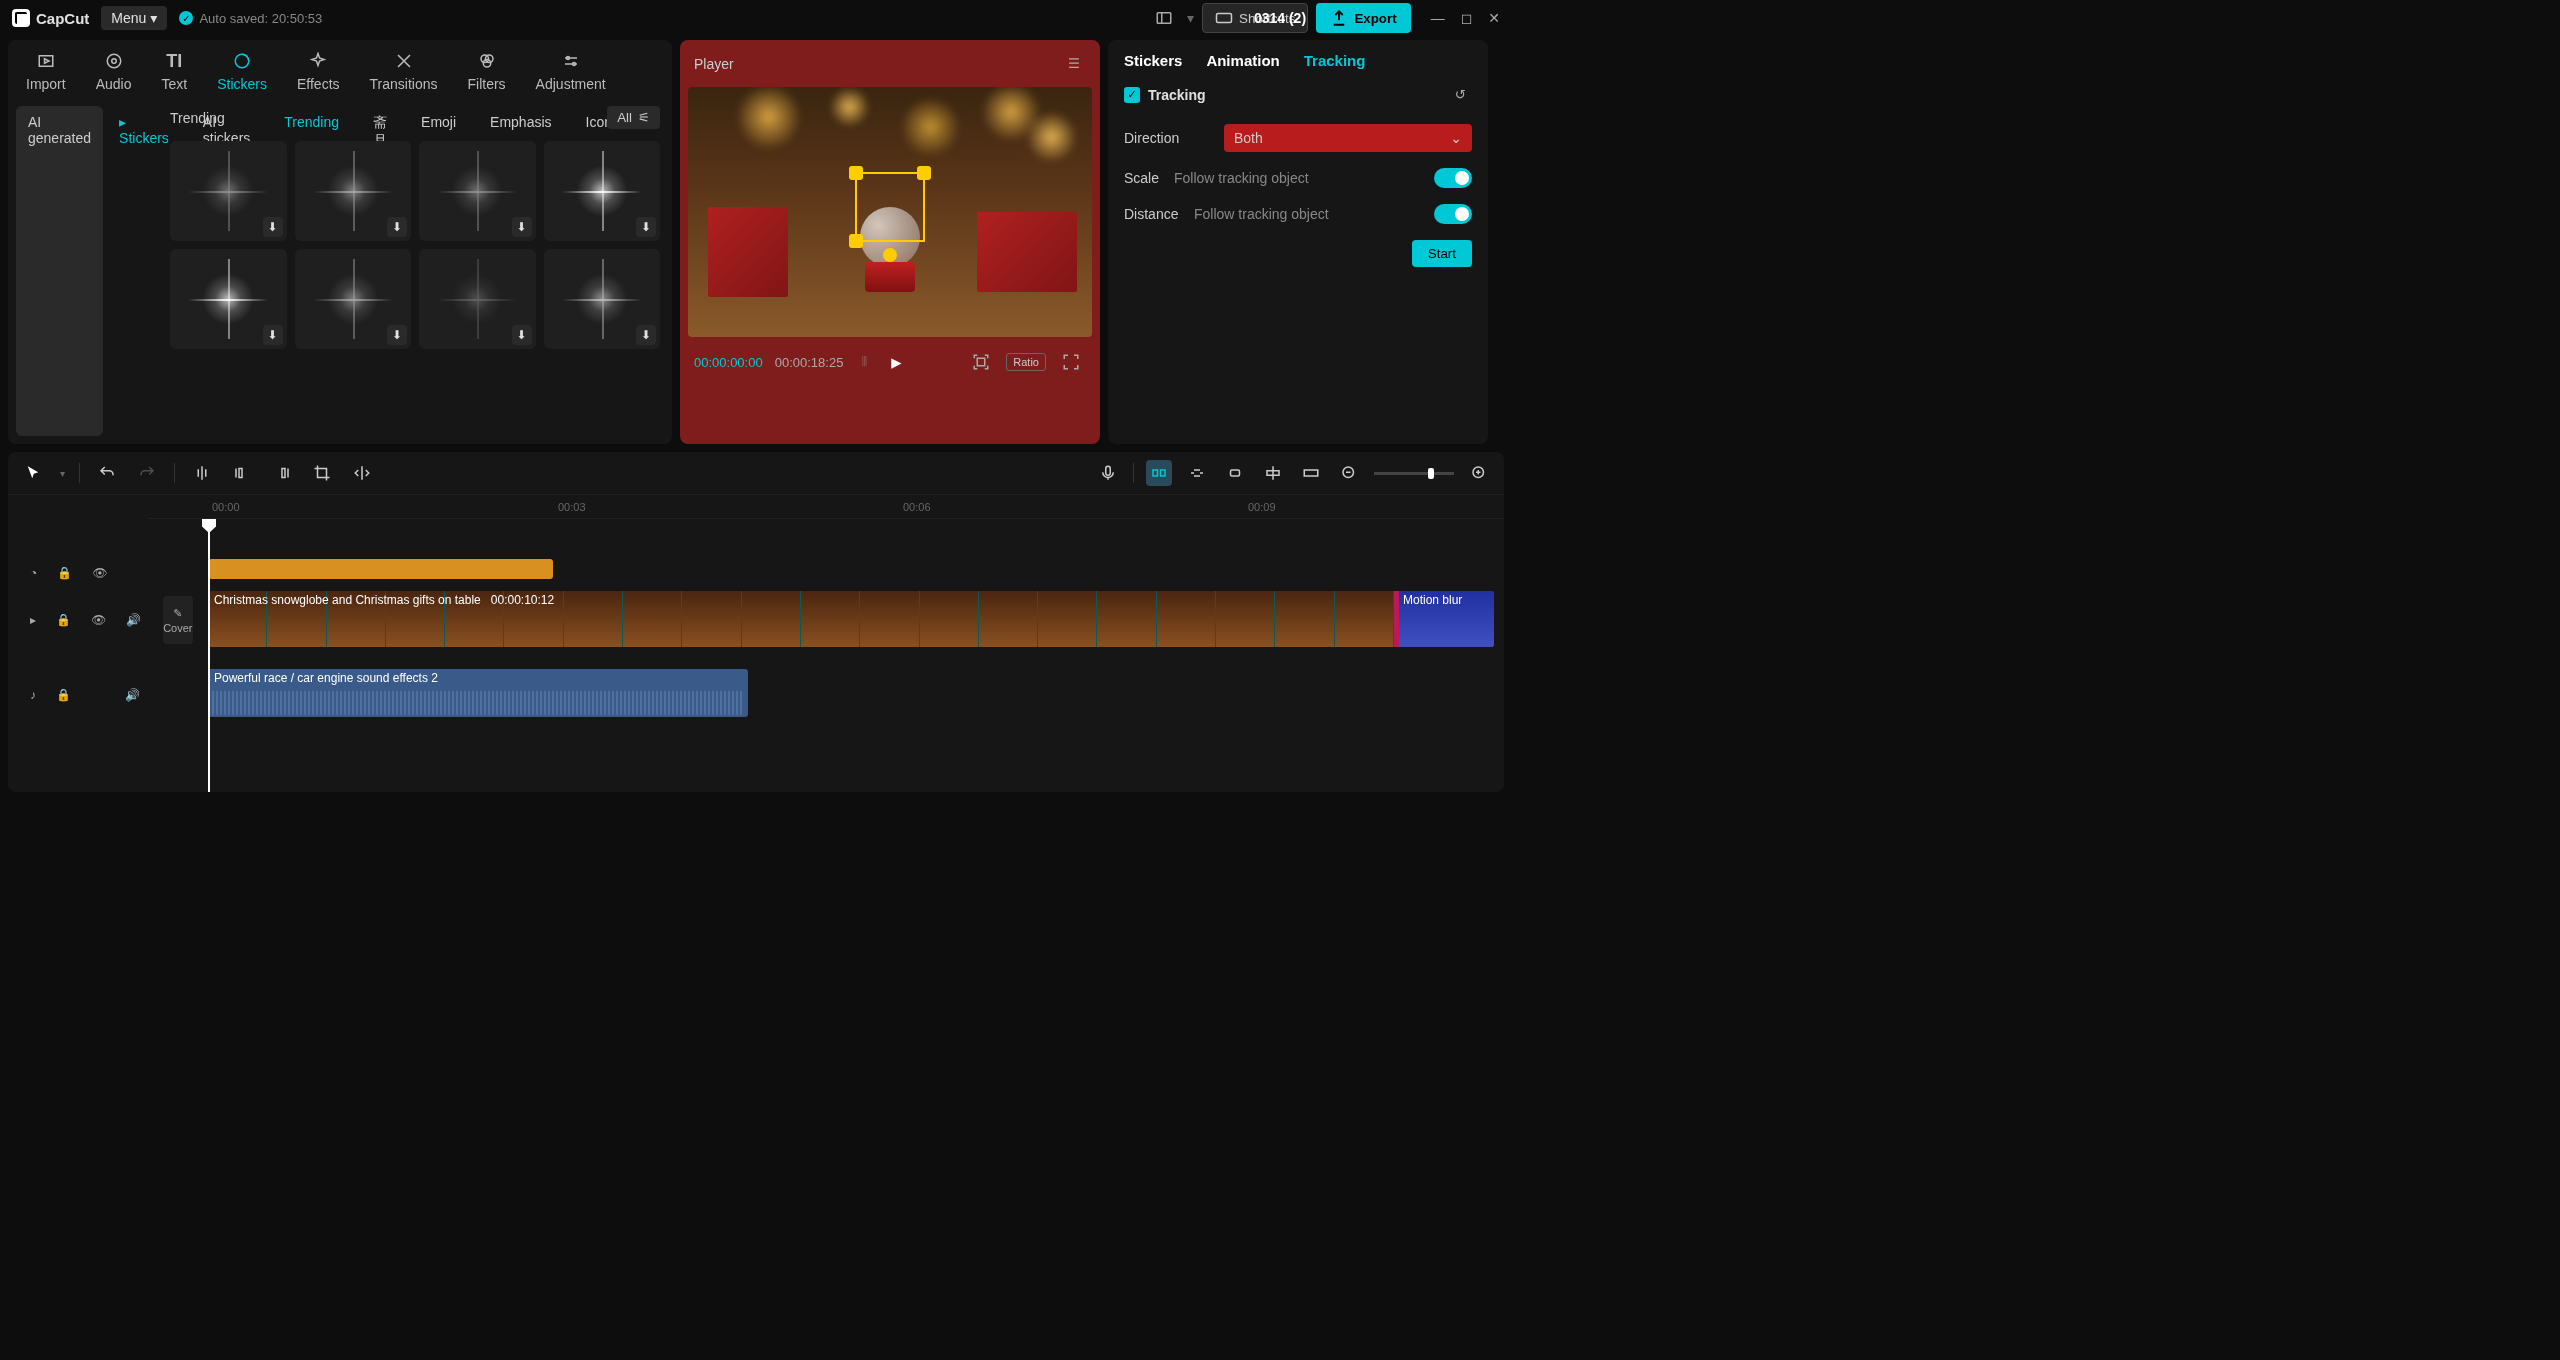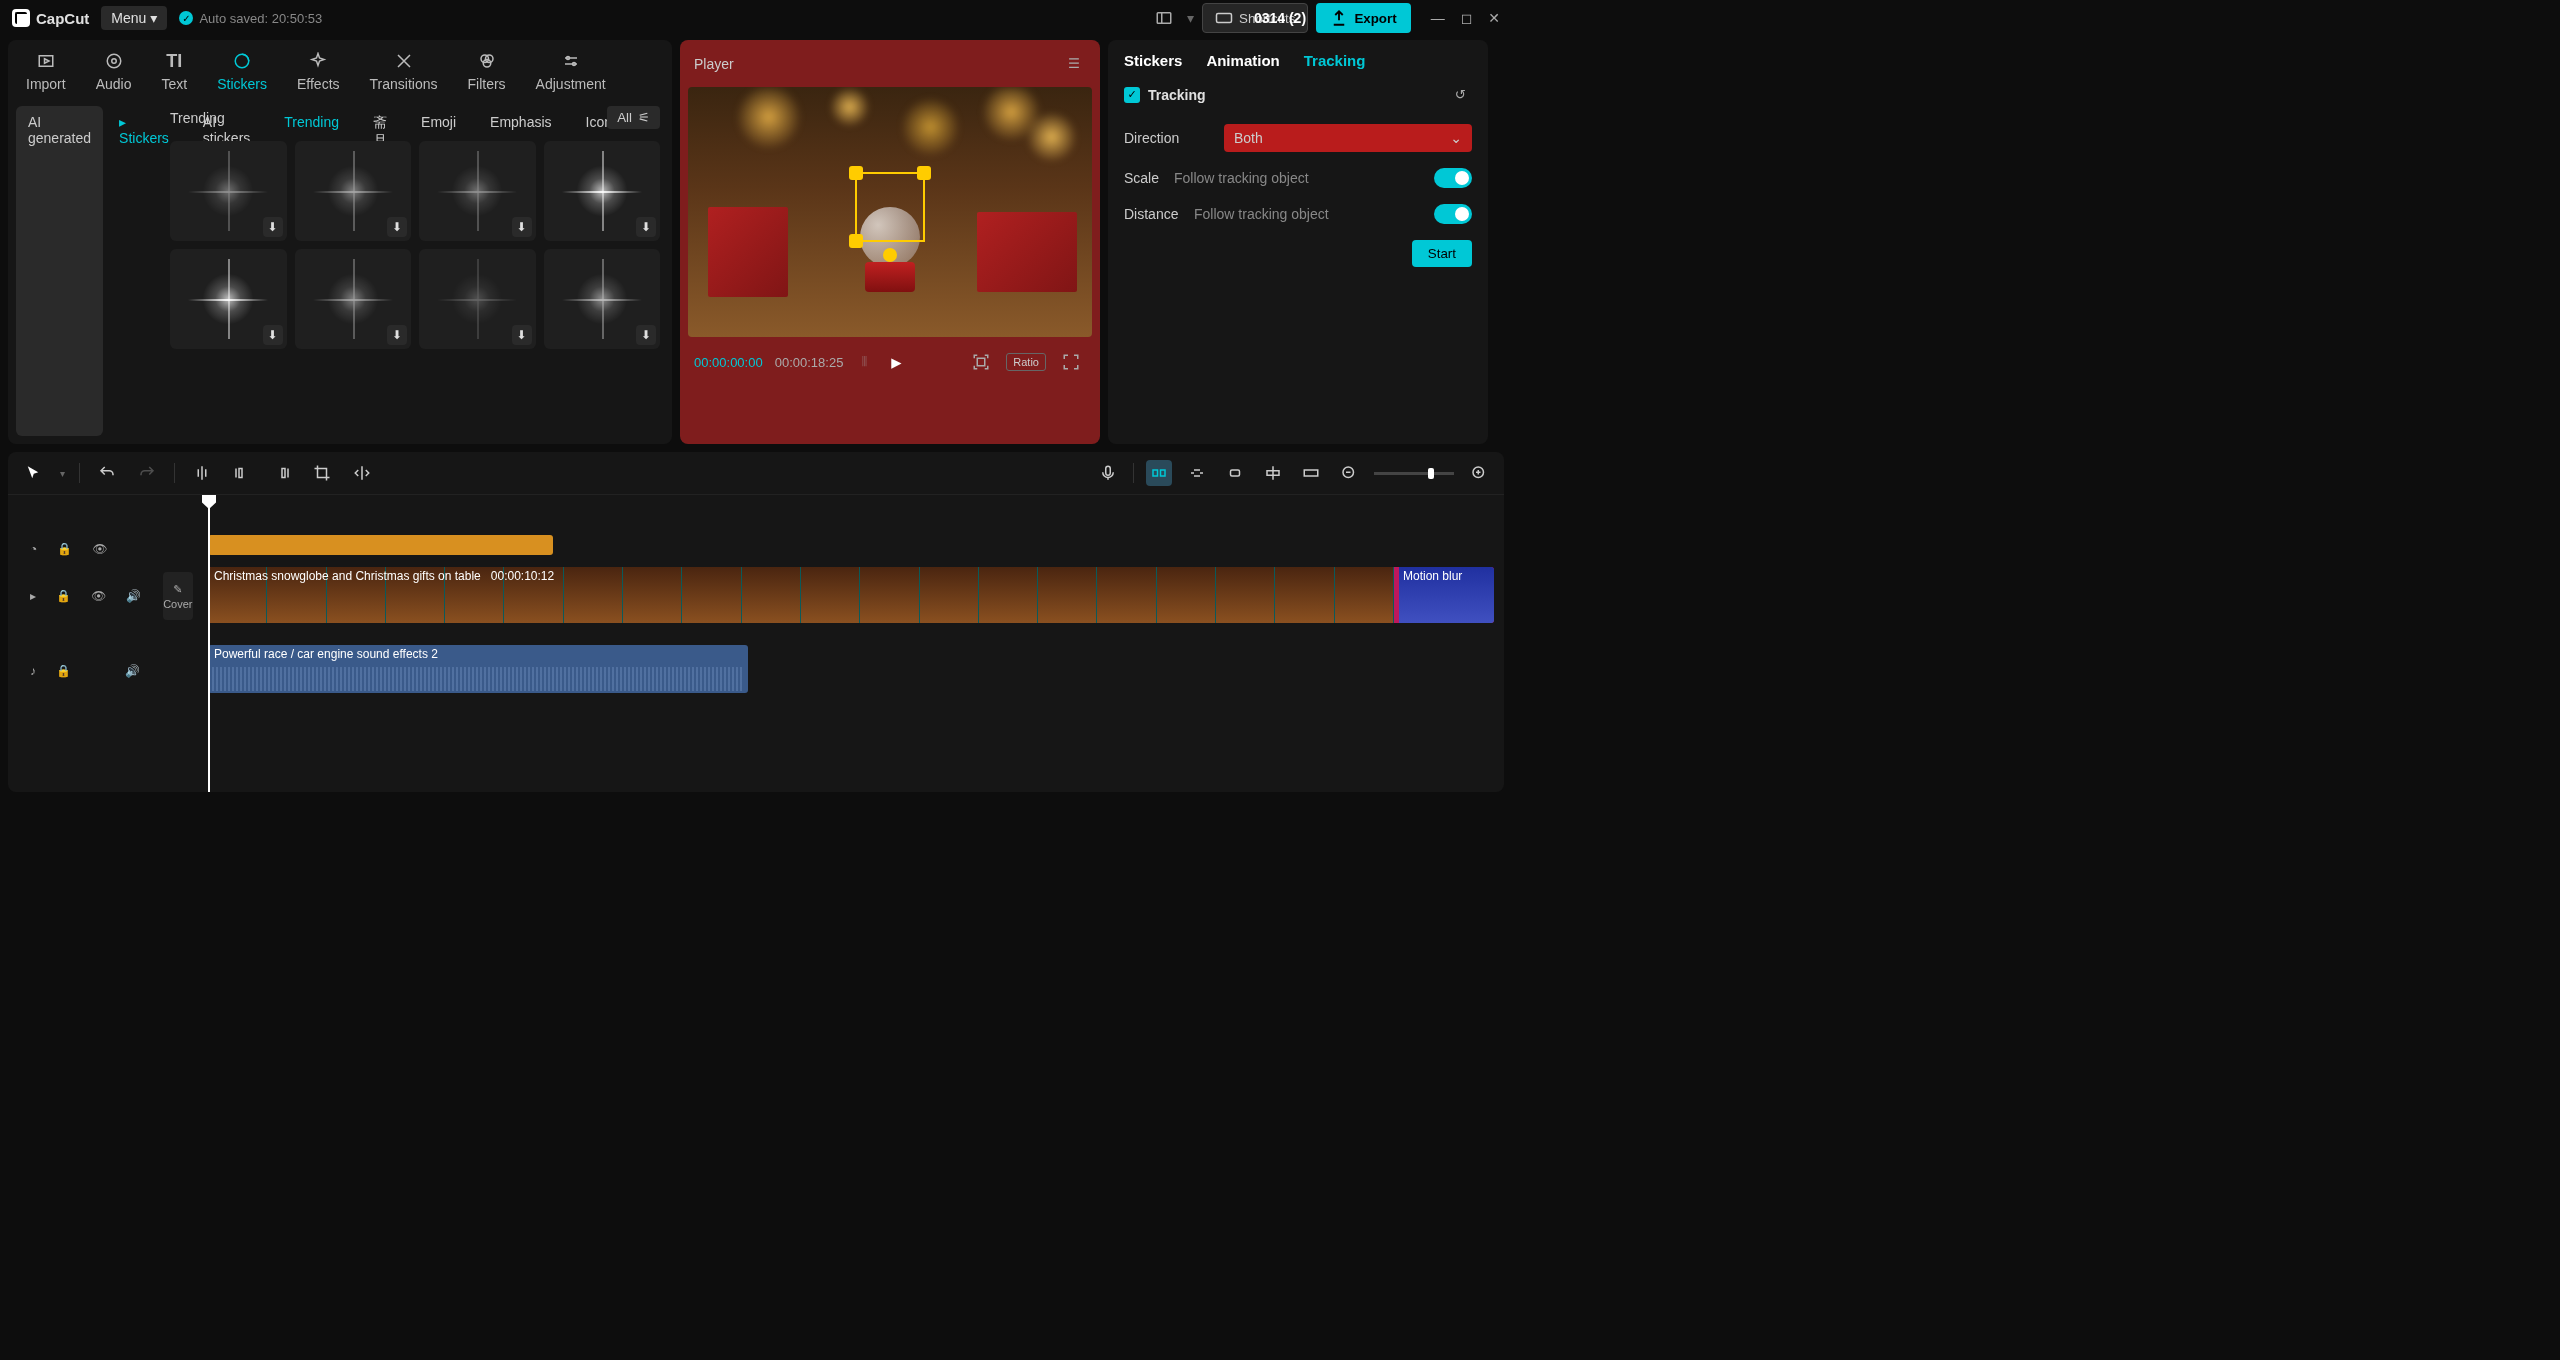--- a/index.html
+++ b/index.html
@@ -460,20 +460,26 @@
         </div>
       <button class="tl-tool">
           <svg viewBox="0 0 24 24" fill="none" stroke="#ccc" stroke-width="2">
             <circle cx="11" cy="11" r="7"></circle>
             <line x1="8" y1="11" x2="14" y2="11"></line>
             <line x1="11" y1="8" x2="11" y2="14"></line>
           </svg>
         </button>
     </div>
   </div>
+  <div class="tl-ruler">
+    <span class="ruler-mark" style="left:64px">00:00</span>
+    <span class="ruler-mark" style="left:410px">00:03</span>
+    <span class="ruler-mark" style="left:755px">00:06</span>
+    <span class="ruler-mark" style="left:1100px">00:09</span>
+  </div>
   <div class="tl-tracks">
     <div class="playhead"></div>
     <div style="height:40px"></div>
     <div class="track-row">
       <div class="track-ctrl">
         <button class="icon-btn" style="font-size:12px">◔</button>
         <button class="icon-btn" style="font-size:12px">🔒</button>
         <button class="icon-btn" style="font-size:12px">👁</button>
       </div>
       <div class="track-lane">

